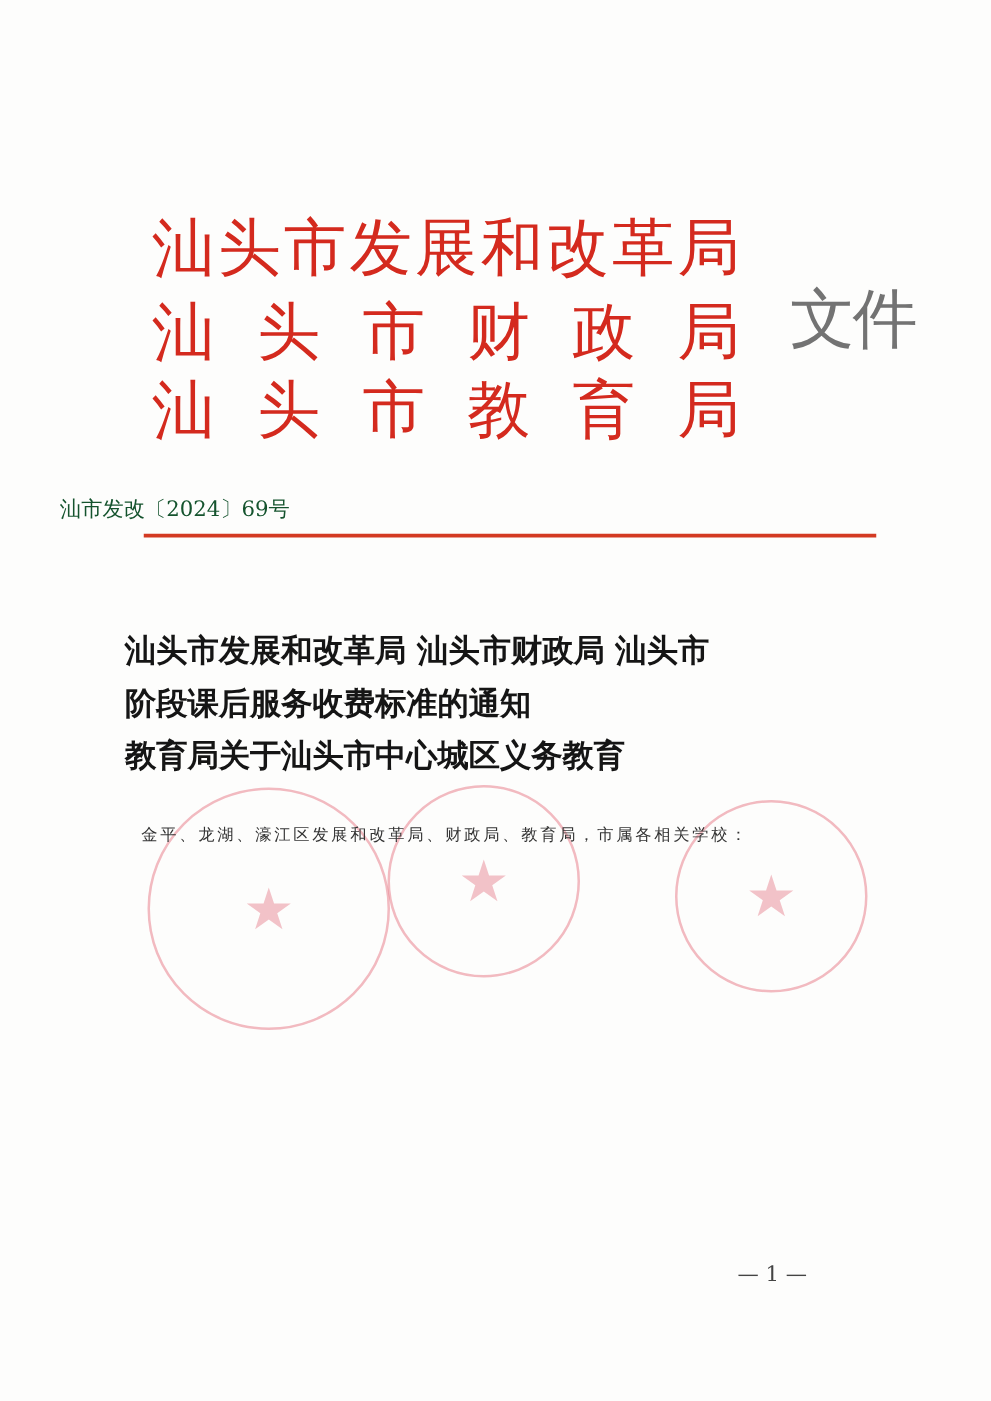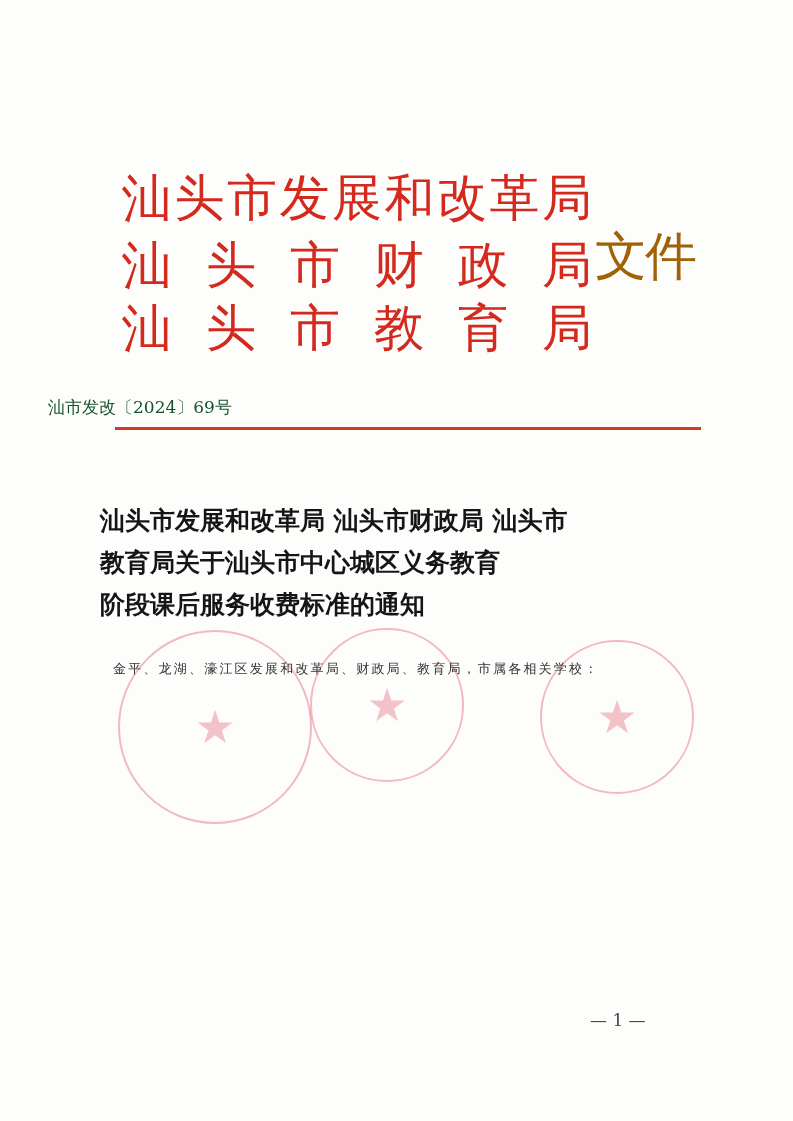--- a/index.html
+++ b/index.html
@@ -2,21 +2,21 @@
 <html><head>
 <meta charset="utf-8">
 <style>
   html, body { margin:0; padding:0; }
   body { width:793px; height:1121px; background:#fdfdfc; position:relative; overflow:hidden;
          font-family:"DejaVu Serif", "Liberation Serif", serif; color:#222; }
   .header-block { position:absolute; left:122px; top:168px; }
   .hdr-line { position:absolute; left:0; height:60px; width:470px; display:flex; justify-content:space-between;
               color:#d42a1e; font-size:50px; line-height:60px; font-family:"DejaVu Serif", serif; font-weight:normal; }
   .hdr-line span { display:inline-block; }
-  .hdr-wenjian { position:absolute; left:595px; top:226px; color:#a16207; font-size:52px; line-height:60px;
+  .hdr-wenjian { position:absolute; left:632px; top:226px; color:#737373; font-size:52px; line-height:60px;
                  font-family:"DejaVu Serif", serif; letter-spacing:-2px; }
   .doc-number { position:absolute; left:0; width:793px; top:396px; text-align:left; font-size:17px; color:#14532d;padding-left:48px; }
   .red-rule { position:absolute; left:115px; width:586px; top:427px; height:3px; background:#d33a22; }
   .title { position:absolute; left:100px; width:600px; top:500px; text-align:left; font-size:25px; line-height:42px;
            font-weight:bold; color:#151515; font-family:"DejaVu Serif", serif; }
   .body-text { position:absolute; left:113px; width:577px; top:652px; font-size:13px; line-height:34.7px; color:#333;
                font-family:"DejaVu Sans", sans-serif; letter-spacing:2.2px; }
   .body-text p { margin:0; }
   .indent { text-indent:2em; }
   .stamp { position:absolute; border-radius:50%; border:2px solid rgba(220,60,80,0.35); pointer-events:none; }
@@ -57,22 +57,22 @@
       <span>局</span>
     </div>
   </div>
   <div class="hdr-wenjian">文件</div>
 
   <div class="doc-number">汕市发改〔2024〕69号</div>
   <div class="red-rule"></div>
 
   <div class="title">
     <div>汕头市发展和改革局 汕头市财政局 汕头市</div>
+    <div>阶段课后服务收费标准的通知</div>
     <div>教育局关于汕头市中心城区义务教育</div>
-    <div>阶段课后服务收费标准的通知</div>
   </div>
 
   <div class="stamp" style="left:118px; top:630px; width:190px; height:190px;">
     <span class="star">★</span>
   </div>
   <div class="stamp" style="left:310px; top:628px; width:150px; height:150px;">
     <span class="star">★</span>
   </div>
   <div class="stamp" style="left:540px; top:640px; width:150px; height:150px;">
     <span class="star">★</span>

